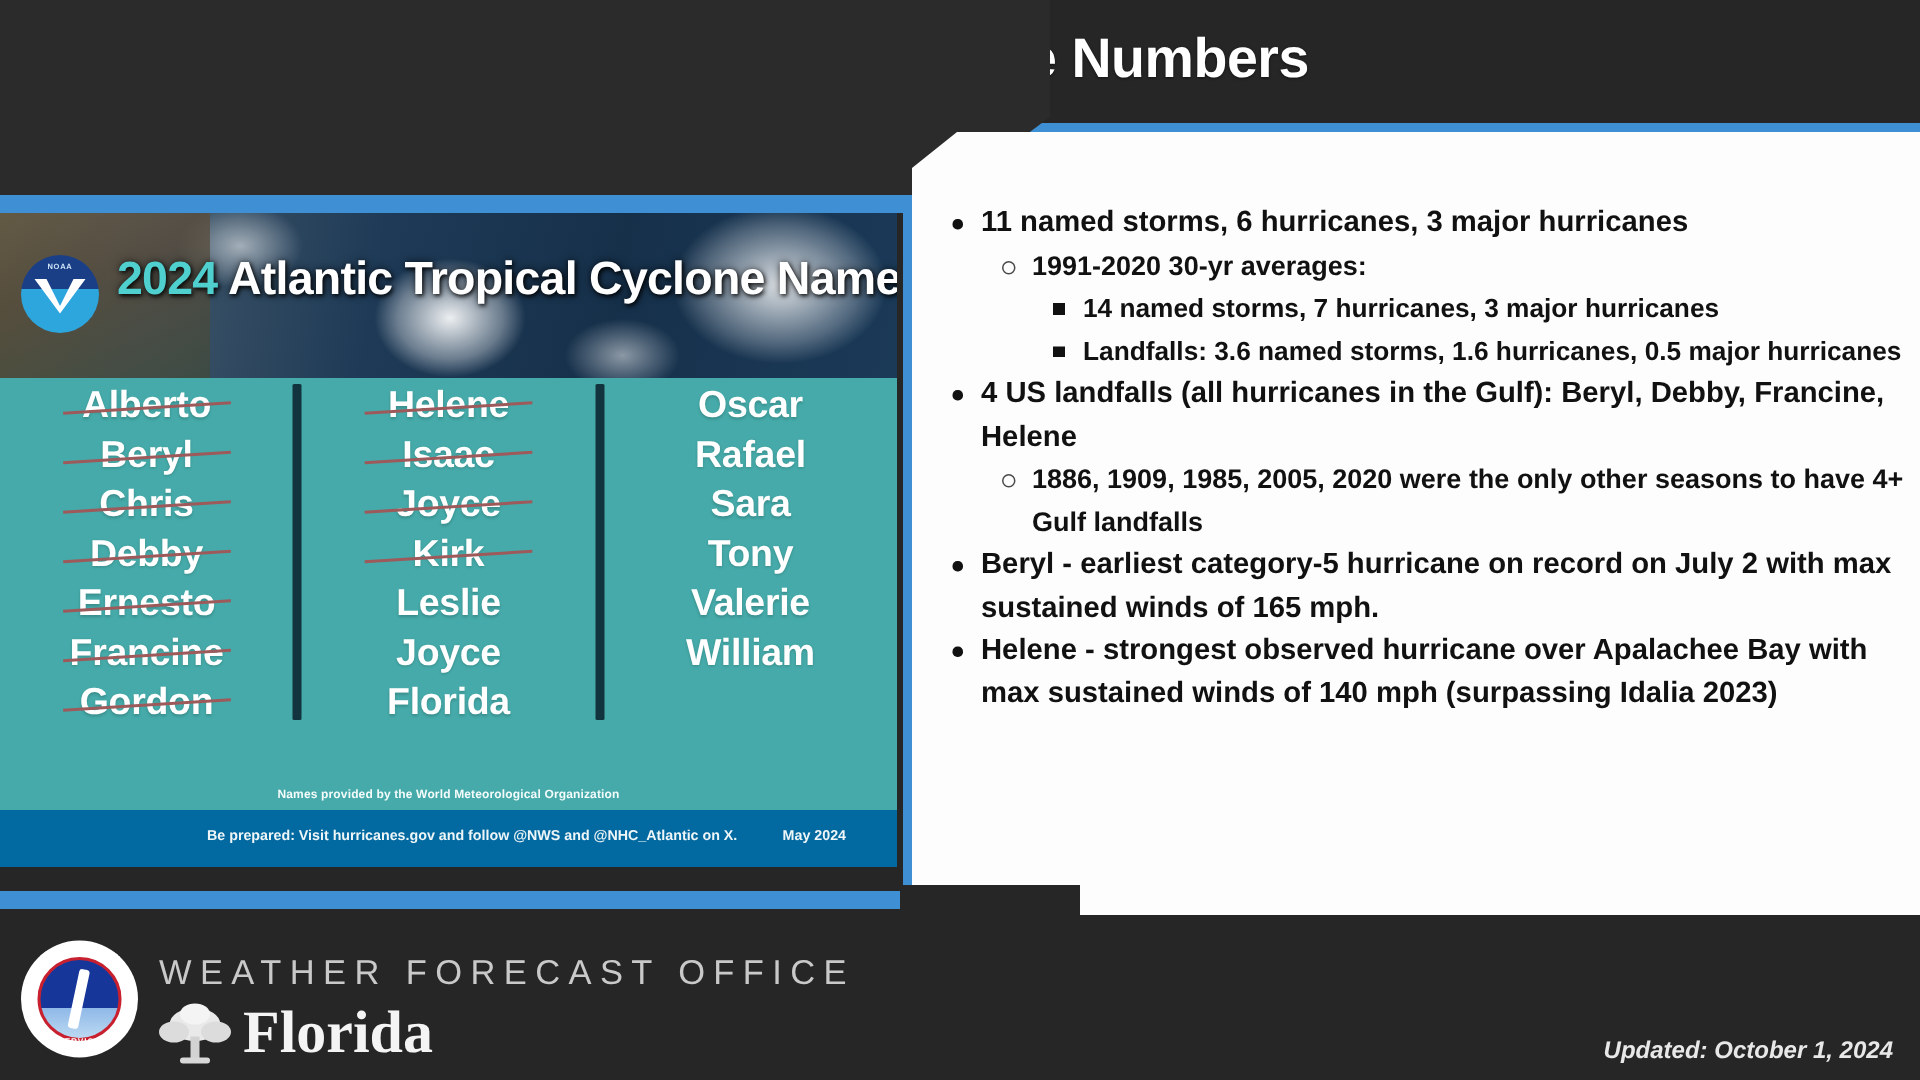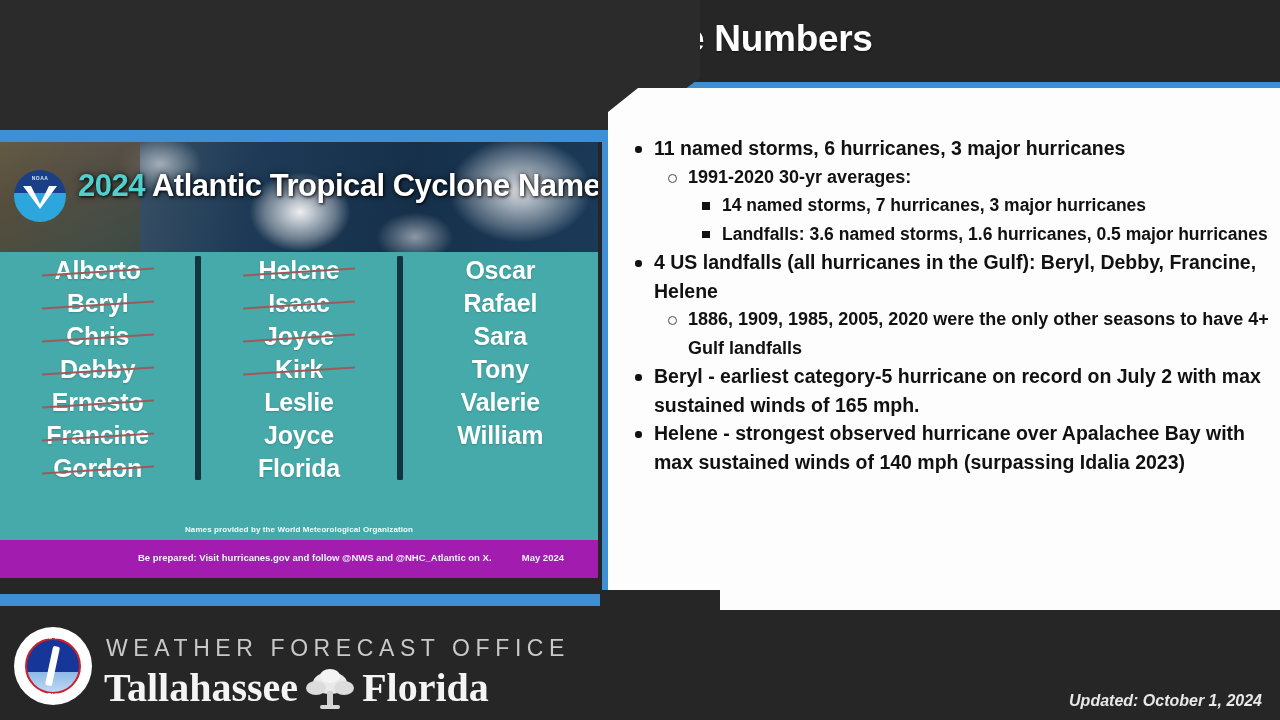--- a/index.html
+++ b/index.html
@@ -173,21 +173,21 @@
     width: 598px;
     text-align: center;
     font-size: 8px;
     font-weight: bold;
     color: #f4fbfb;
     letter-spacing: 0.1px;
   }
   .names-footer {
     position: relative;
     width: 598px; height: 38px;
-    background: #a21caf;
+    background: #0369a1;
   }
   .footer-left {
     position: absolute;
     left: 138px; top: 12px;
     font-size: 9.5px;
     font-weight: bold;
     color: #eef6f8;
   }
   .footer-right {
     position: absolute;
@@ -447,21 +447,20 @@
       <div class="seal-ring"></div>
       <div class="seal-inner">
         <div class="seal-bolt"></div>
       </div>
       <div class="seal-text-top">NATIONAL WEATHER</div>
       <div class="seal-text-bot">SERVICE</div>
     </div>
 
     <div class="wfo-line1">WEATHER FORECAST OFFICE</div>
     <div class="wfo-line2">
-      <span>Tallahassee</span>
       <svg class="tree-icon" viewBox="0 0 52 46">
         <ellipse cx="26" cy="18" rx="17" ry="11" fill="#e9e9e9"></ellipse>
         <ellipse cx="12" cy="23" rx="10" ry="7" fill="#dcdcdc"></ellipse>
         <ellipse cx="40" cy="23" rx="10" ry="7" fill="#dcdcdc"></ellipse>
         <ellipse cx="26" cy="11" rx="10" ry="7" fill="#f4f4f4"></ellipse>
         <rect x="23" y="26" width="6" height="16" fill="#d2d2d2"></rect>
         <rect x="16" y="40" width="20" height="4" rx="2" fill="#d8d8d8"></rect>
       </svg>
       <span>Florida</span>
     </div>

